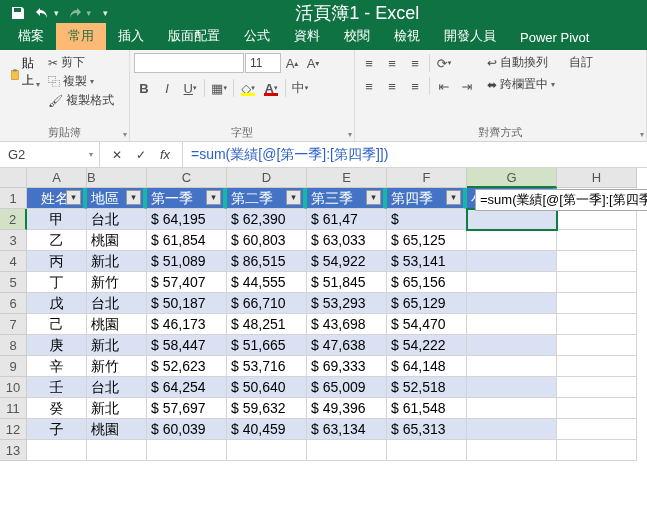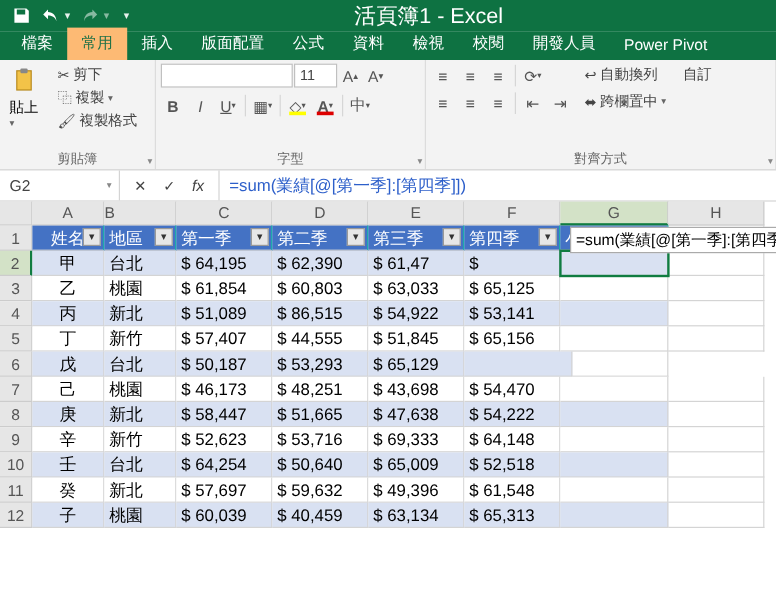--- a/index.html
+++ b/index.html
@@ -13,21 +13,21 @@
 
 .tabs { height: 24px; background: #0e7242; display: flex; align-items: flex-end; padding-left: 6px; }
 .tab { color: #fff; padding: 4px 12px 5px 12px; font-size: 13px; cursor: pointer; }
 .tab.active { background: #fdba74; color: #237247; }
 
 .ribbon { height: 92px; background: #f3f3f3; border-bottom: 1px solid #d4d4d4; display: flex; }
 .group { border-right: 1px solid #dcdcdc; display: flex; flex-direction: column; padding: 3px 4px 1px 4px; }
 .group-label { text-align: center; font-size: 11px; color: #666; padding-top: 1px; position: relative; margin-top: 12px; }
 .group-label::after { content: '▾'; font-size: 8px; position: absolute; right: -2px; bottom: 1px; color: #888; }
 .group-body { flex: 1; display: flex; align-items: flex-start; gap: 2px; }
-.big-btn { display: flex; flex-direction: column; align-items: flex-start; padding: 2px 4px; width: 40px; }
+.big-btn { display: flex; flex-direction: row; align-items: flex-end; padding: 2px 4px; width: 40px; }
 .big-btn .ico { width: 24px; height: 24px; margin-bottom: 2px; }
 .small-row { display: flex; align-items: center; gap: 3px; padding: 1px 2px; font-size: 12px; color: #444; }
 .clip-col { display: flex; flex-direction: column; gap: 0px; }
 .font-box { display: flex; align-items: center; gap: 1px; margin-bottom: 3px; }
 .combo { background: #fff; border: 1px solid #c0c0c0; height: 20px; display: inline-flex; align-items: center; padding: 0 4px; font-size: 12px; color: #aaa; }
 .btnrow { display: flex; gap: 3px; align-items: center; }
 .rbtn { width: 20px; height: 20px; display: inline-flex; align-items: center; justify-content: center; border: 1px solid transparent; color: #555; font-size: 13px; }
 .sep { width: 1px; height: 18px; background: #d6d6d6; margin: 0 1px; }
 .align-col { display: flex; flex-direction: column; gap: 3px; }
 
@@ -41,21 +41,21 @@
 
 .sheet { position: relative; }
 .colheads { display: flex; height: 20px; }
 .corner { width: 27px; background: #e6e6e6; border-right: 1px solid #ccc; border-bottom: 1px solid #ccc; }
 .ch { background: #e6e6e6; border-right: 1px solid #ccc; border-bottom: 1px solid #ccc; text-align: center; font-size: 13px; color: #555; line-height: 20px; }
 .ch.sel { background: #d3e2c7; border-bottom: 2px solid #107c41; }
 .row { display: flex; height: 21px; }
 .rh { width: 27px; background: #e6e6e6; border-right: 1px solid #ccc; border-bottom: 1px solid #ccc; text-align: center; font-size: 13px; color: #555; line-height: 21px; }
 .rh.sel { background: #d3e2c7; border-right: 2px solid #107c41; }
 .cell { border-right: 1px solid #d4d4d4; border-bottom: 1px solid #d4d4d4; padding: 0 4px; font-size: 14px; line-height: 21px; white-space: nowrap; overflow: visible; font-family: Arial, sans-serif; }
-.thead { background: #4472c4; color: #fff; font-size: 14px; position: relative; border-right: 1px solid #14b8a6; }
+.thead { background: #4472c4; color: #fff; font-size: 14px; position: relative; border-right: 4px solid #14b8a6; }
 .thead .dd { position: absolute; right: 2px; top: 2px; width: 15px; height: 15px; background: #e7e7e7; border: 1px solid #999; font-size: 9px; color: #333; display: flex; align-items: center; justify-content: center; }
 .stripe-even { background: #d9e1f2; }
 .stripe-odd { background: #fff; }
 .cA { width: 60px; text-align: center; }
 .cB { width: 60px; text-align: left; }
 .cC, .cD, .cE, .cF { width: 80px; }
 .cG { width: 90px; }
 .cH { width: 80px; }
 .num { text-align: left; }
 .active-cell { outline: 2px solid #107c41; outline-offset: -1px; position: relative; z-index: 5; }
@@ -88,22 +88,22 @@
   <div class="title-center">活頁簿1 - Excel</div>
 </div>
 
 <div class="tabs">
   <div class="tab">檔案</div>
   <div class="tab active">常用</div>
   <div class="tab">插入</div>
   <div class="tab">版面配置</div>
   <div class="tab">公式</div>
   <div class="tab">資料</div>
+  <div class="tab">校閱</div>
   <div class="tab">檢視</div>
-  <div class="tab">校閱</div>
   <div class="tab">開發人員</div>
   <div class="tab">Power Pivot</div>
 </div>
 
 <div class="ribbon">
   <div class="group" style="width:130px">
     <div class="group-body">
       <div class="big-btn">
         <svg class="ico" viewBox="0 0 24 24">
             <rect x="6" y="4" width="12" height="16" fill="#f3c348" stroke="#b88a1f"></rect>
@@ -288,20 +288,21 @@
       <div class="cell cE num stripe-odd">$  51,845</div>
       <div class="cell cF num stripe-odd">$  65,156</div>
       <div class="cell cG stripe-odd"></div>
       <div class="cell cH"></div>
     </div>
       <div class="row">
       <div class="rh ">6</div>
       <div class="cell cA stripe-even">戊</div>
       <div class="cell cB stripe-even">台北</div>
       <div class="cell cC num stripe-even">$  50,187</div>
+      <div class="cell cD num stripe-even">$  66,710</div>
       <div class="cell cE num stripe-even">$  53,293</div>
       <div class="cell cF num stripe-even">$  65,129</div>
       <div class="cell cG stripe-even"></div>
       <div class="cell cH"></div>
     </div>
       <div class="row">
       <div class="rh ">7</div>
       <div class="cell cA stripe-odd">己</div>
       <div class="cell cB stripe-odd">桃園</div>
       <div class="cell cC num stripe-odd">$  46,173</div>
@@ -361,15 +362,26 @@
       <div class="cell cB stripe-even">桃園</div>
       <div class="cell cC num stripe-even">$  60,039</div>
       <div class="cell cD num stripe-even">$  40,459</div>
       <div class="cell cE num stripe-even">$  63,134</div>
       <div class="cell cF num stripe-even">$  65,313</div>
       <div class="cell cG stripe-even"></div>
       <div class="cell cH"></div>
     </div>
     </div>
 
+  <div class="row">
+    <div class="rh">13</div>
+    <div class="cell cA"></div>
+    <div class="cell cB"></div>
+    <div class="cell cC"></div>
+    <div class="cell cD"></div>
+    <div class="cell cE"></div>
+    <div class="cell cF"></div>
+    <div class="cell cG"></div>
+    <div class="cell cH"></div>
+  </div>
 
   <div class="overflow-formula" style="left:475px;top:21px">=sum(業績[@[第一季]:[第四季]])</div>
 </div>
 
 </body></html>

